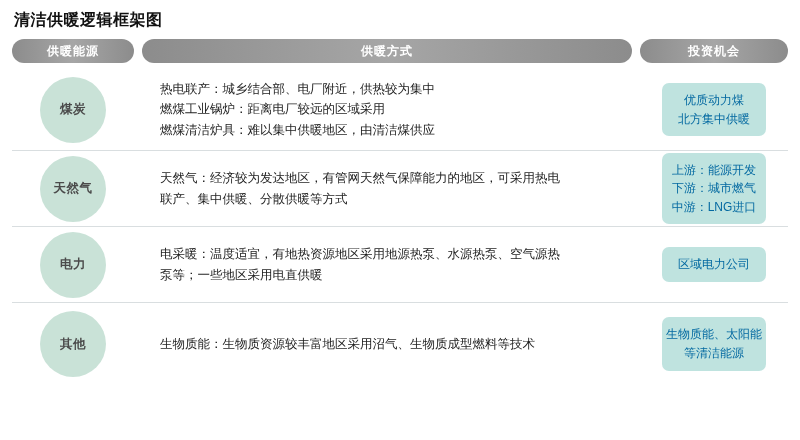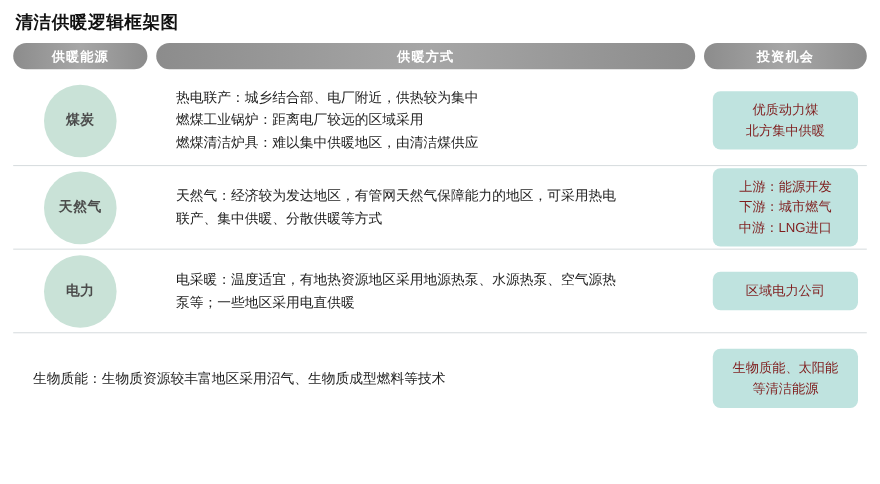--- a/index.html
+++ b/index.html
@@ -122,24 +122,24 @@
   }
 
   .opp-cell {
     width: 148px;
     flex: 0 0 148px;
     display: flex;
     align-items: center;
     justify-content: center;
   }
   .opp-box {
-    width: 132px;
+    width: 104px;
     border-radius: 7px;
     background: #bfe3df;
-    color: #7f1d1d;
+    color: #0369a1;
     font-size: 12px;
     line-height: 1.55;
     text-align: center;
     padding: 8px 4px;
     box-sizing: border-box;
   }
   .opp-line { white-space: nowrap; }
 </style>
 </head>
 <body>
@@ -206,20 +206,23 @@
         <div class="desc-line">泵等；一些地区采用电直供暖</div>
       </div>
       <div class="opp-cell">
         <div class="opp-box">
           <div class="opp-line">区域电力公司</div>
         </div>
       </div>
     </div>
 
     <div class="row row-3">
+      <div class="cat-cell">
+        <div class="cat-circle green-b">其他</div>
+      </div>
       <div class="desc-cell">
         <div class="desc-line">生物质能：生物质资源较丰富地区采用沼气、生物质成型燃料等技术</div>
       </div>
       <div class="opp-cell">
         <div class="opp-box">
           <div class="opp-line">生物质能、太阳能</div>
           <div class="opp-line">等清洁能源</div>
         </div>
       </div>
     </div>

